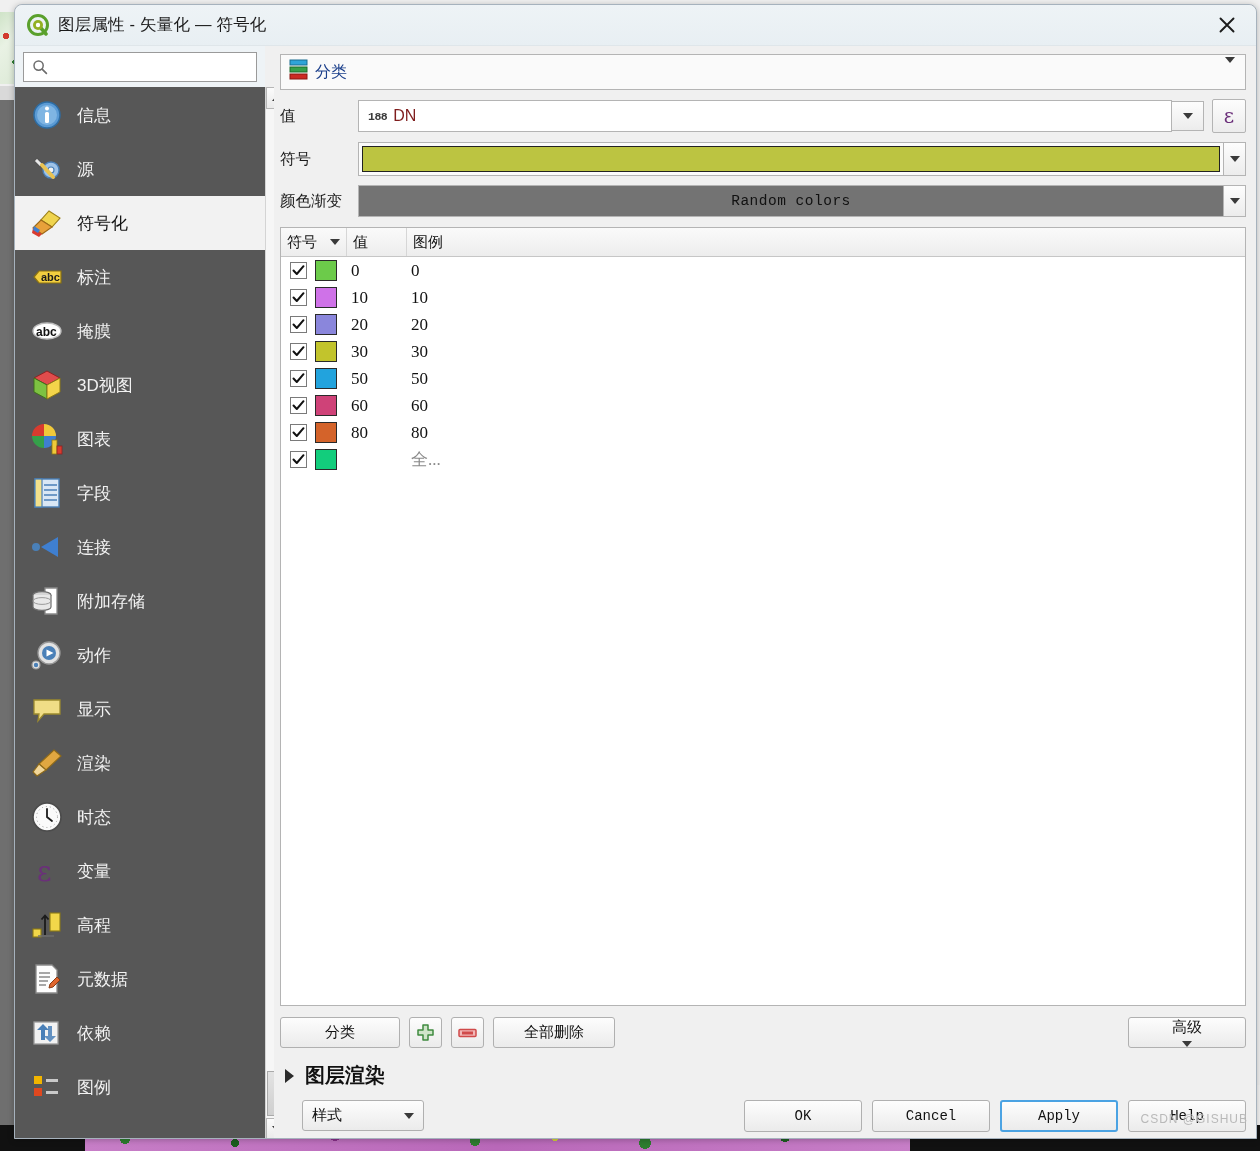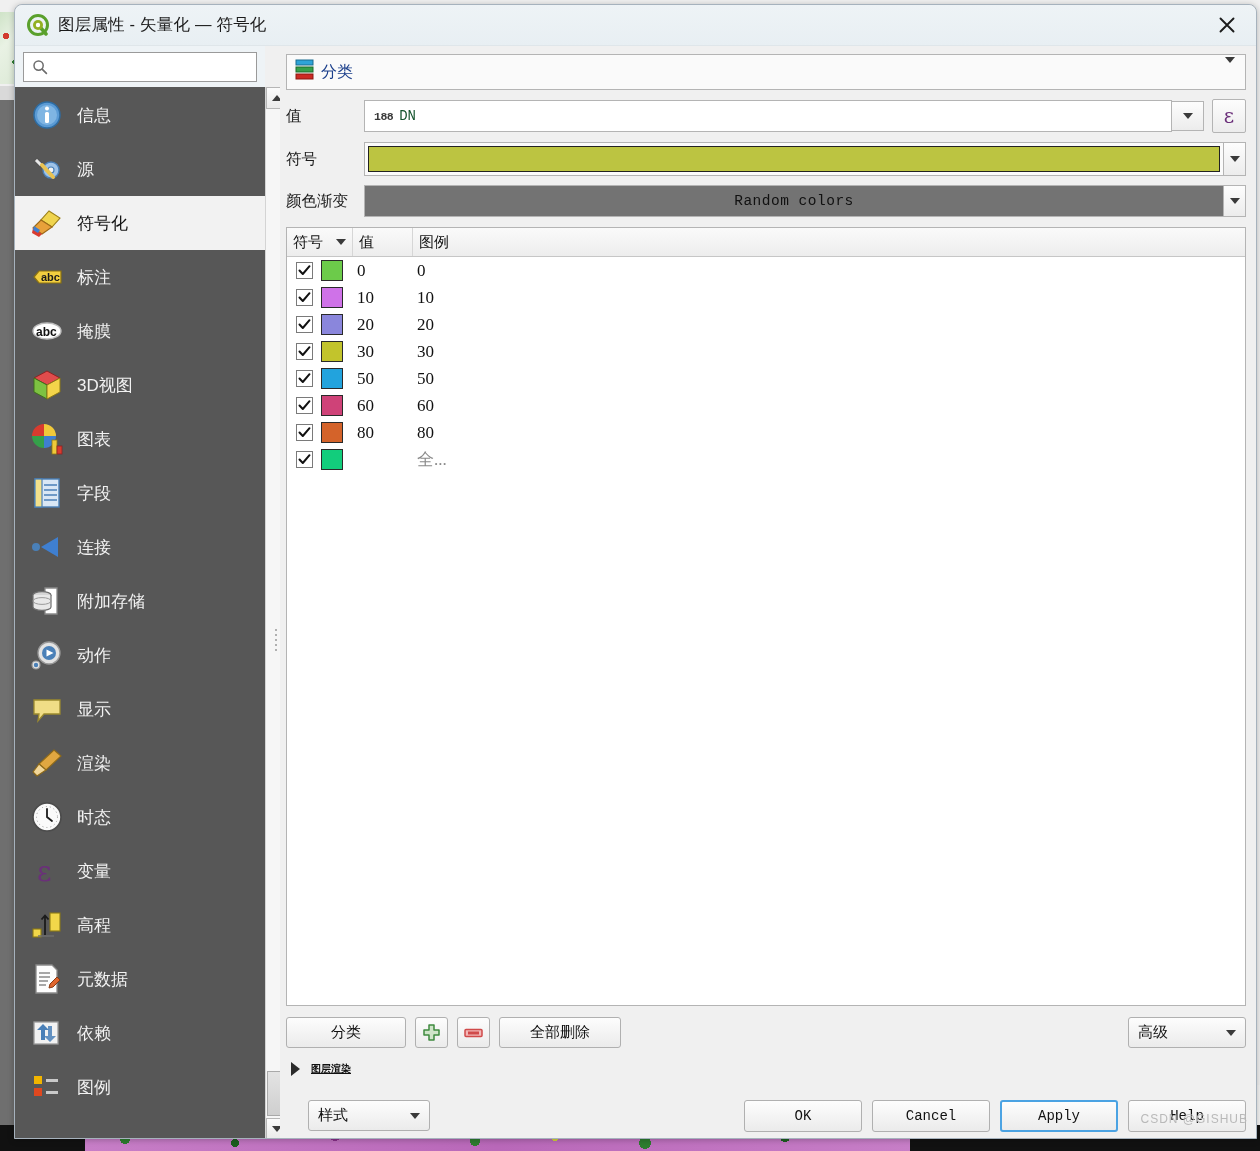--- a/index.html
+++ b/index.html
@@ -174,21 +174,21 @@
     width: 6px; height: 40px;
   }
   #splitter i {
     display: block; width: 2px; height: 2px; margin: 3px auto;
     background: #b0b0b0;
   }
 
   
   #main {
     flex: 1 1 auto;
-    margin-left: 15px;
+    margin-left: 9px;
     padding: 8px 10px 0 6px;
     position: relative;
     background: #f0f0f0;
   }
 
   .renderer-combo {
     height: 36px; background: #fafafa;
     border: 1px solid #b4b4b4;
     display: flex; align-items: center;
     padding: 0 6px 0 8px;
@@ -207,21 +207,21 @@
     flex: 1 1 auto; height: 32px; background: #fff;
     border: 1px solid #b4b4b4;
     display: flex; align-items: center; padding-left: 9px;
     position: relative;
   }
   .type-badge {
     font-family: "Liberation Mono", monospace;
     font-size: 11.5px; font-weight: bold; color: #3a3a3a;
     margin-right: 6px; letter-spacing: -0.5px;
   }
-  .field-val { font-size: 14px; color: #14532d; font-family: Liberation Mono, monospace;}
+  .field-val { font-size: 16px; color: #7f1d1d; font-family: Liberation Sans, sans-serif;}
   .combo-drop {
     width: 32px; height: 30px; flex: 0 0 32px;
     background: linear-gradient(180deg,#fdfdfd,#ececec);
     border: 1px solid #b4b4b4; border-left: none;
     display: flex; align-items: center; justify-content: center;
     cursor: pointer;
   }
   .expr-btn {
     width: 34px; height: 34px; flex: 0 0 34px; margin-left: 8px;
     background: linear-gradient(180deg,#fdfdfd,#ececec);
@@ -301,27 +301,27 @@
     border: 1px solid #b0b0b0; border-radius: 3px;
     font-size: 15px; color: #111;
     display: flex; align-items: center; justify-content: center;
     cursor: pointer; user-select: none;
   }
   .btn-classify { width: 120px; height: 31px; }
   .btn-icon { width: 33px; height: 31px; margin-left: 9px; }
   .btn-delall { width: 122px; height: 31px; margin-left: 9px; }
   .btn-advanced {
     width: 118px; height: 31px; margin-left: auto;
-    justify-content: space-between; padding: 0 9px;
+    justify-content: space-between; padding: 0 9px; flex-direction: column;
   }
 
   #layer-render-row {
     display: flex; align-items: center; margin-top: 14px;
-    font-size: 10px; color: #111; font-weight: bold;
-    cursor: pointer; user-select: none; text-decoration: underline;
+    font-size: 20px; color: #111; font-weight: bold;
+    cursor: pointer; user-select: none;
   }
   #layer-render-row .caret {
     width: 0; height: 0;
     border-top: 7px solid transparent; border-bottom: 7px solid transparent;
     border-left: 9px solid #2b2b2b;
     margin: 0 11px 0 5px;
   }
 
   #footer-row {
     position: absolute; left: 6px; right: 10px; bottom: 8px;

